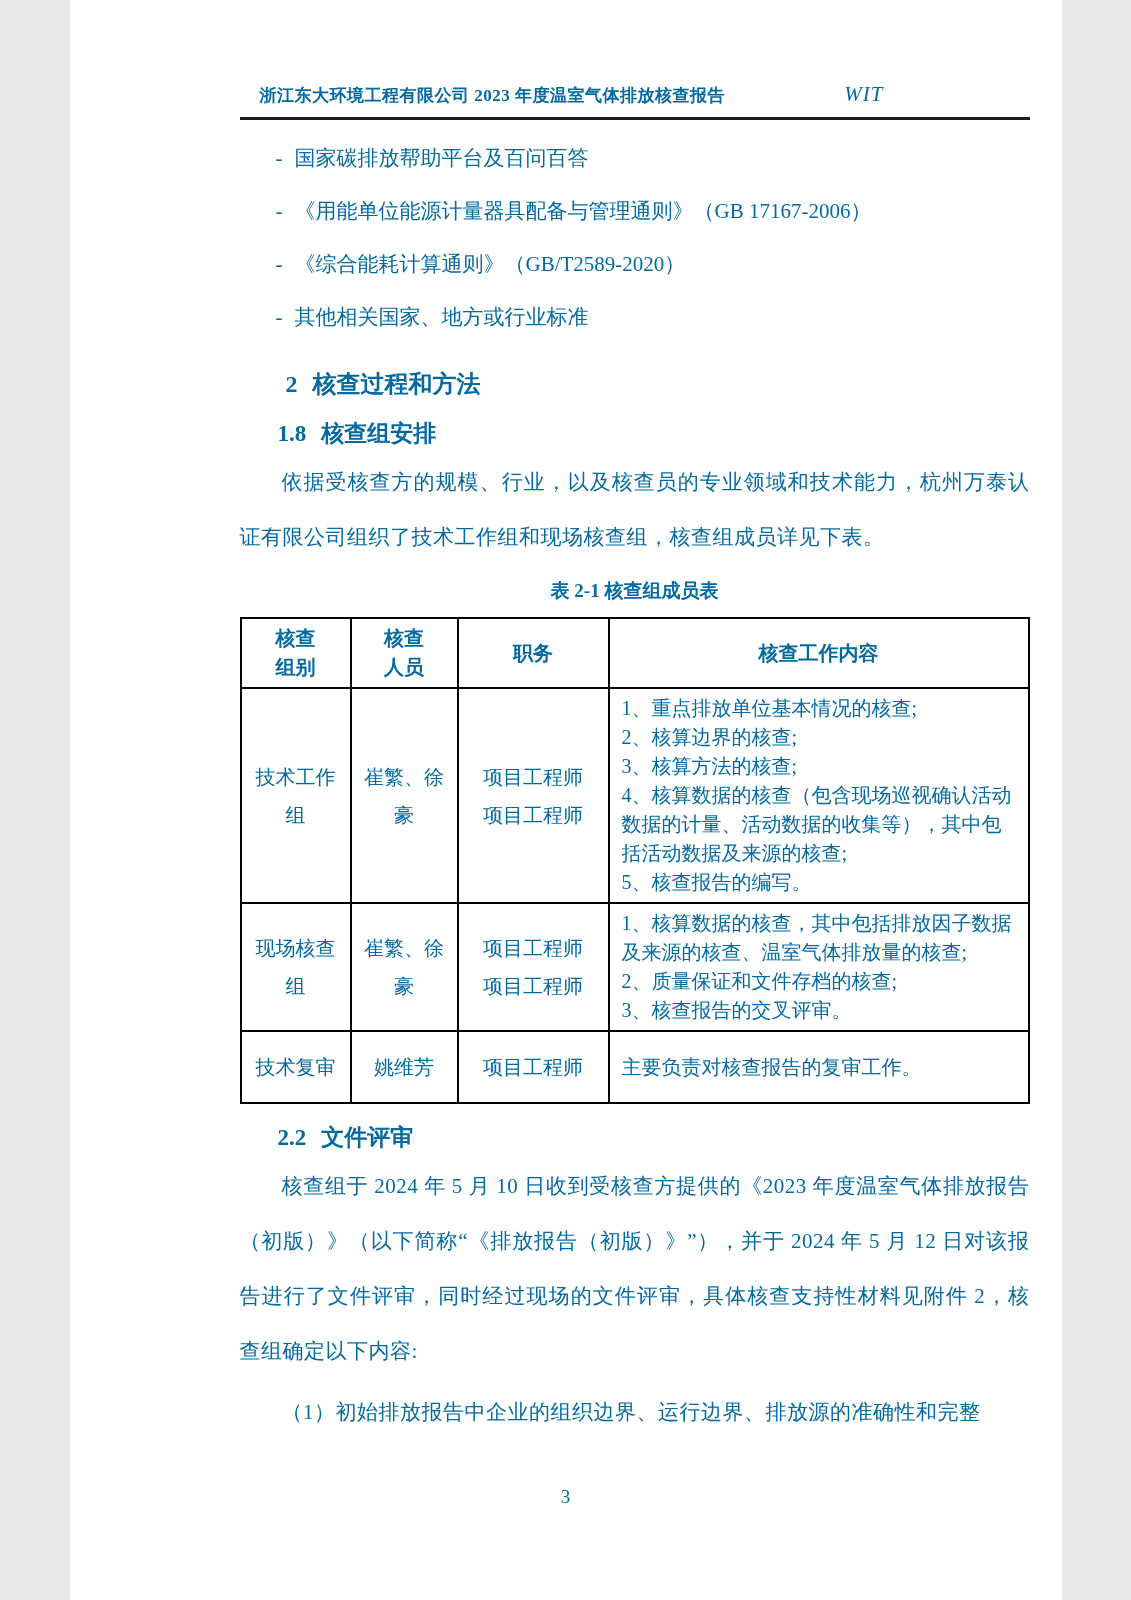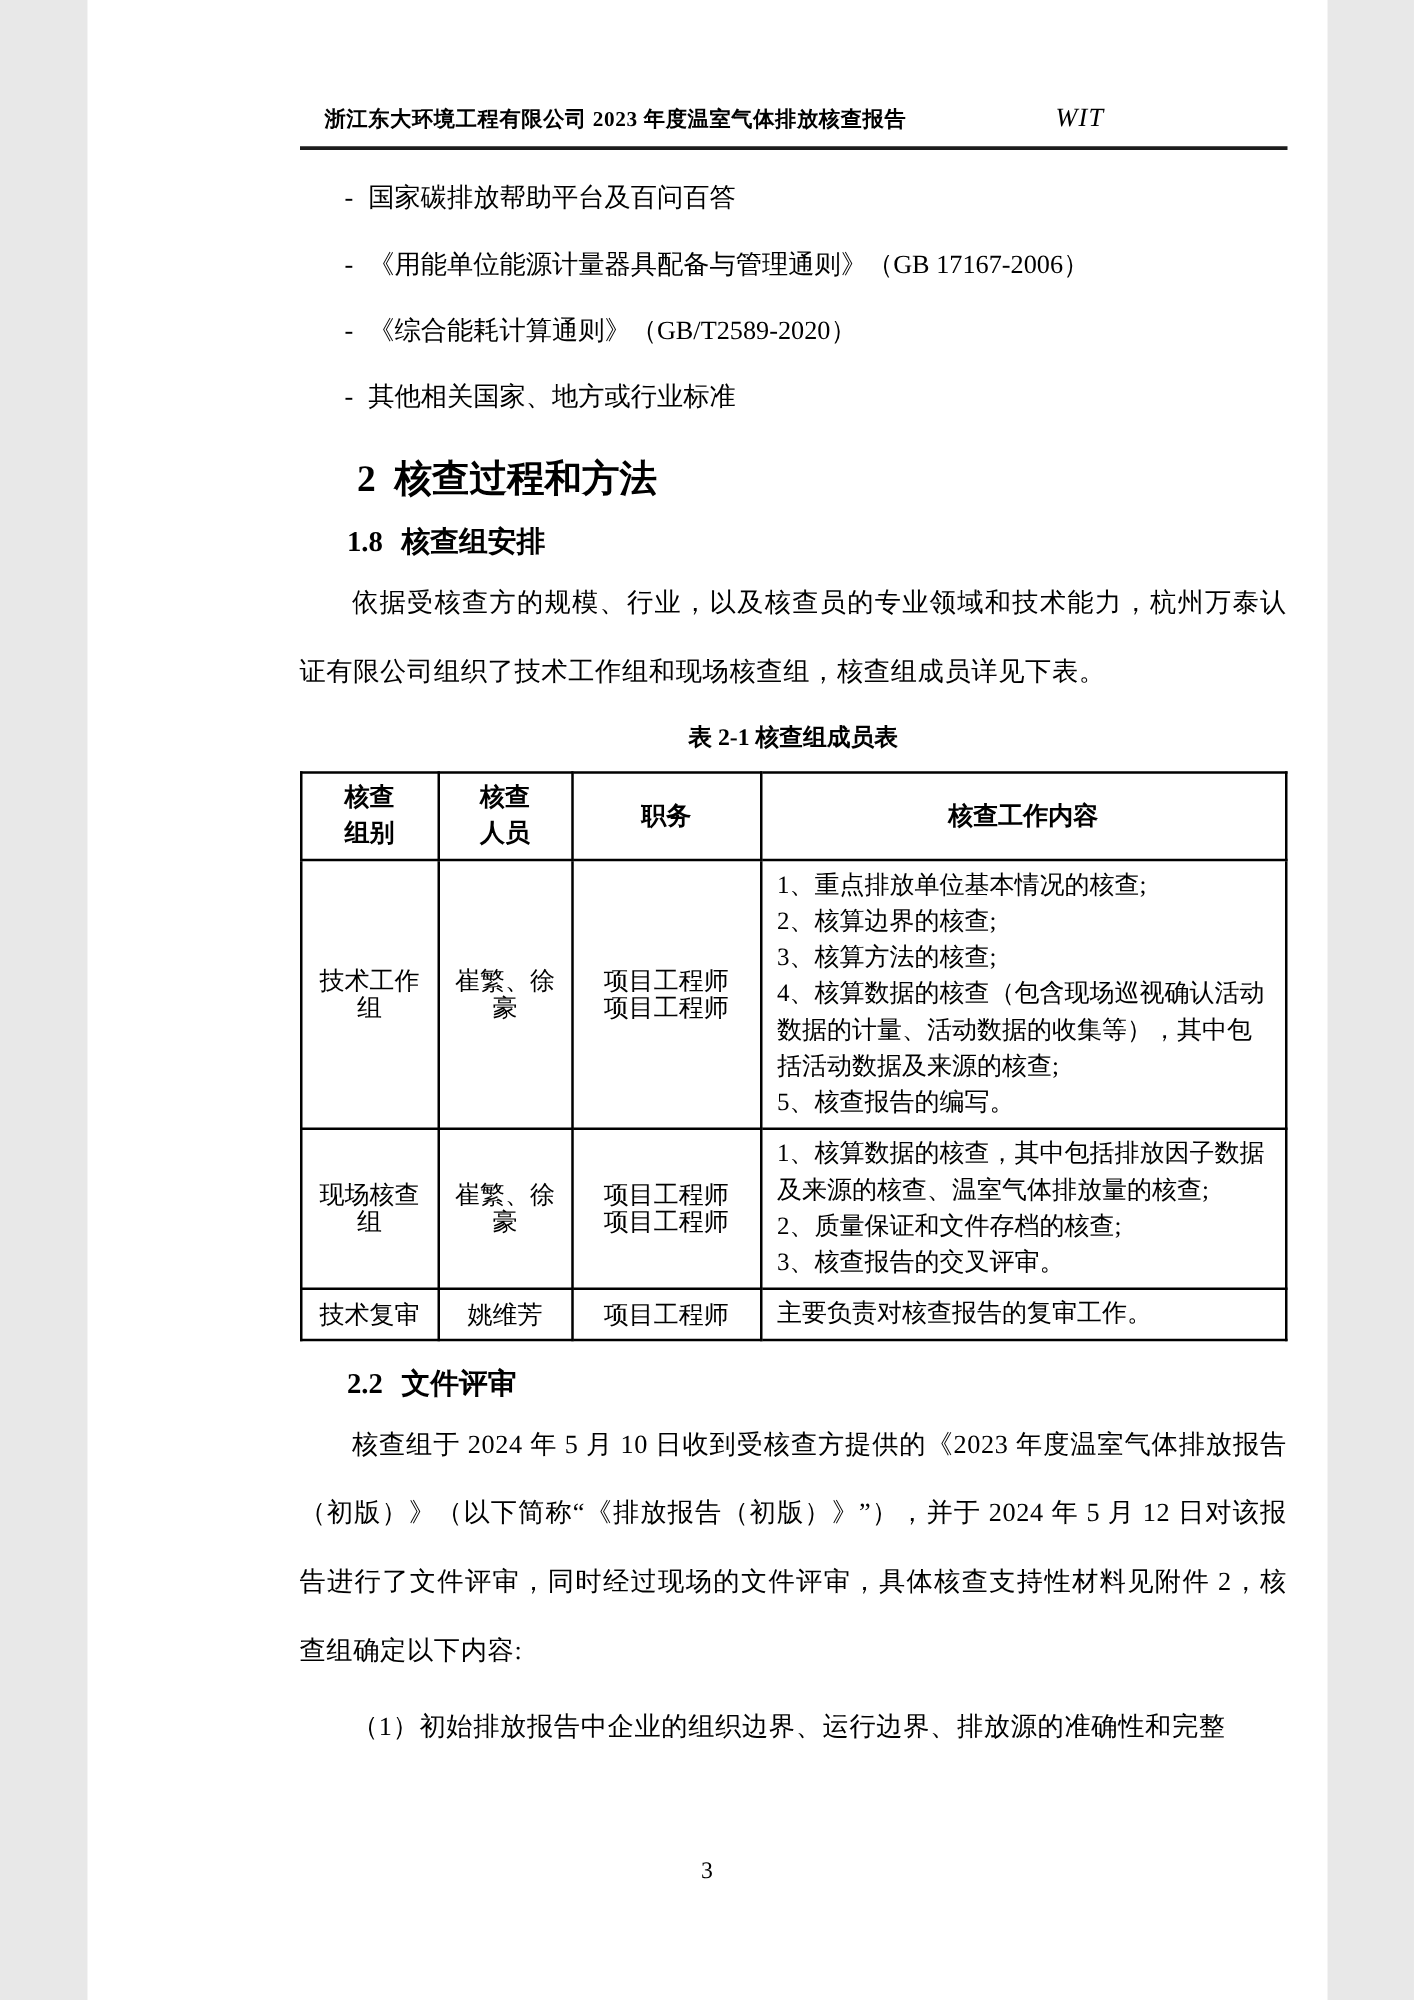--- a/index.html
+++ b/index.html
@@ -2,59 +2,59 @@
 <html><head>
 <meta charset="utf-8">
 <style>
   html,body{margin:0;padding:0;background:#e8e8e8;}
   .page{
     position:relative;
     width:992px;height:1600px;
     margin:0 auto;
     background:#ffffff;
     font-family:"Liberation Serif","DejaVu Serif",serif;
-    color:#000000;
+    color:#0369a1;
     overflow:hidden;
   }
   
   .doc-header{
     position:absolute;top:82px;left:190px;right:178px;
     display:flex;justify-content:space-between;align-items:baseline;
   }
   .doc-header .doc-title{font-size:17px;font-weight:700;letter-spacing:.5px;}
   .doc-header .brand{font-size:21px;font-weight:400;letter-spacing:1px;font-style:italic;}
   .header-rule{
     position:absolute;top:117px;left:170px;width:790px;
     border-top:3px solid #1c1c1c;height:0;
   }
   
   .content{position:absolute;top:120px;left:170px;width:790px;}
   .ref-list{list-style:none;margin:12px 0 0 0;padding:0;font-size:21px;}
   .ref-list li{line-height:53px;padding-left:36px;}
   .ref-list .dash{display:inline-block;margin-right:12px;}
-  .h-main{font-size:30px;font-weight:700;margin:24px 0 0 46px;line-height:32px;}
+  .h-main{font-size:24px;font-weight:700;margin:24px 0 0 46px;line-height:32px;}
   .h-sub{font-size:23px;font-weight:700;margin:18px 0 0 38px;line-height:31px;}
   .h-num{margin-right:15px;}
   .body-para{
     font-size:21px;line-height:55px;margin:6px 0 0 0;
     text-align:justify;text-indent:42px;letter-spacing:.5px;
   }
   
   .table-caption{font-size:19px;font-weight:700;text-align:center;margin-top:12px;line-height:28px;}
   table.team{
     width:790px;border-collapse:collapse;margin-top:12px;
     font-size:20px;table-layout:fixed;
   }
   table.team th,table.team td{
     border:2px solid #000;
-    padding:0 8px;
+    padding:16px 8px;
     vertical-align:middle;
     text-align:center;
     white-space:pre-line;
-    line-height:22px;
+    line-height:38px;
     font-weight:400;
   }
   table.team th{font-weight:700;line-height:29px;padding:5px 6px;}
   table.team td.tasks{
     text-align:left;line-height:29px;padding:5px 10px 5px 12px;
   }
   .footer{
     position:absolute;bottom:92px;left:0;width:100%;
     text-align:center;font-size:19px;
   }

